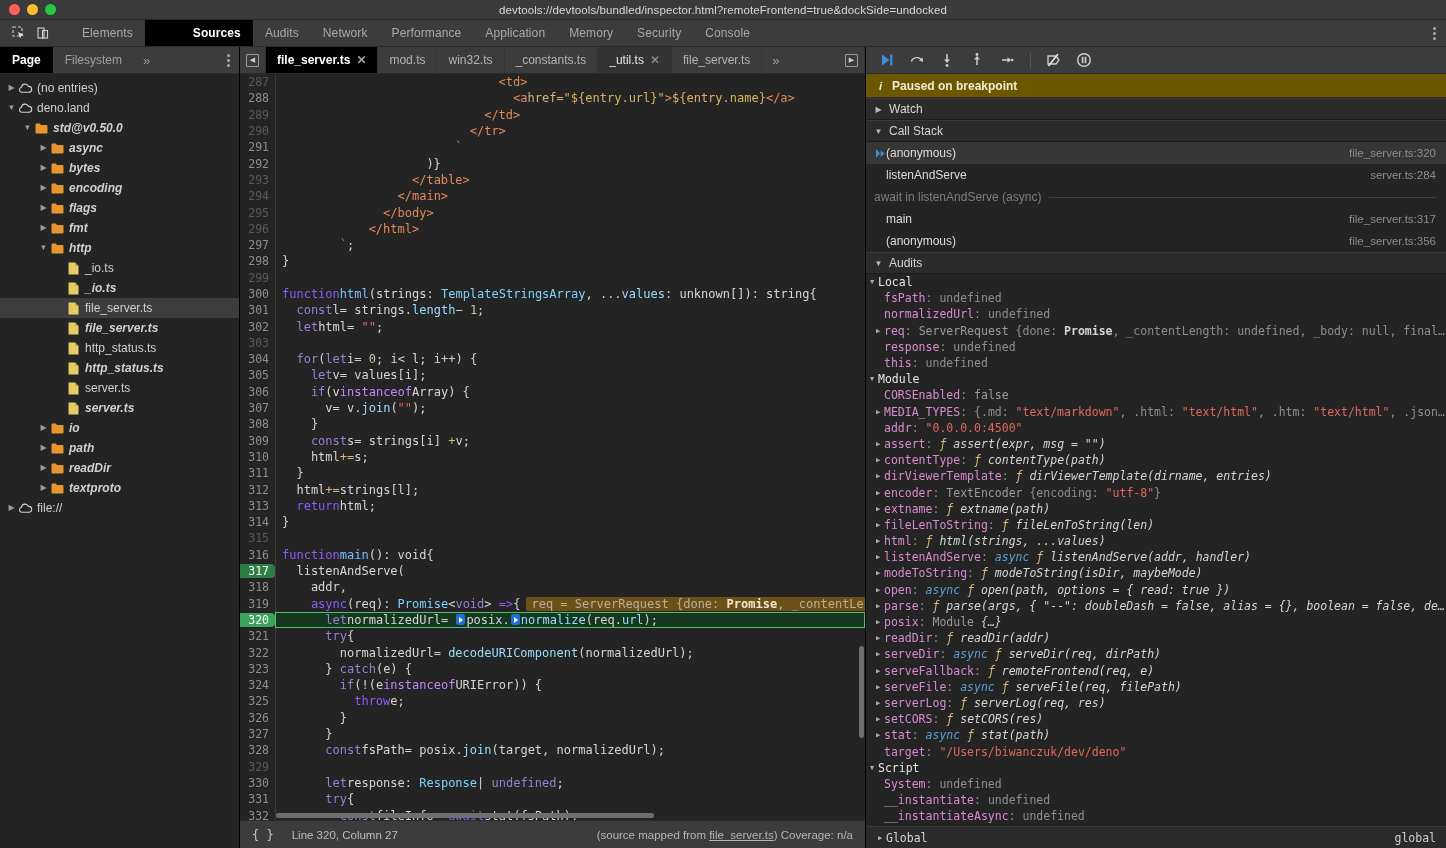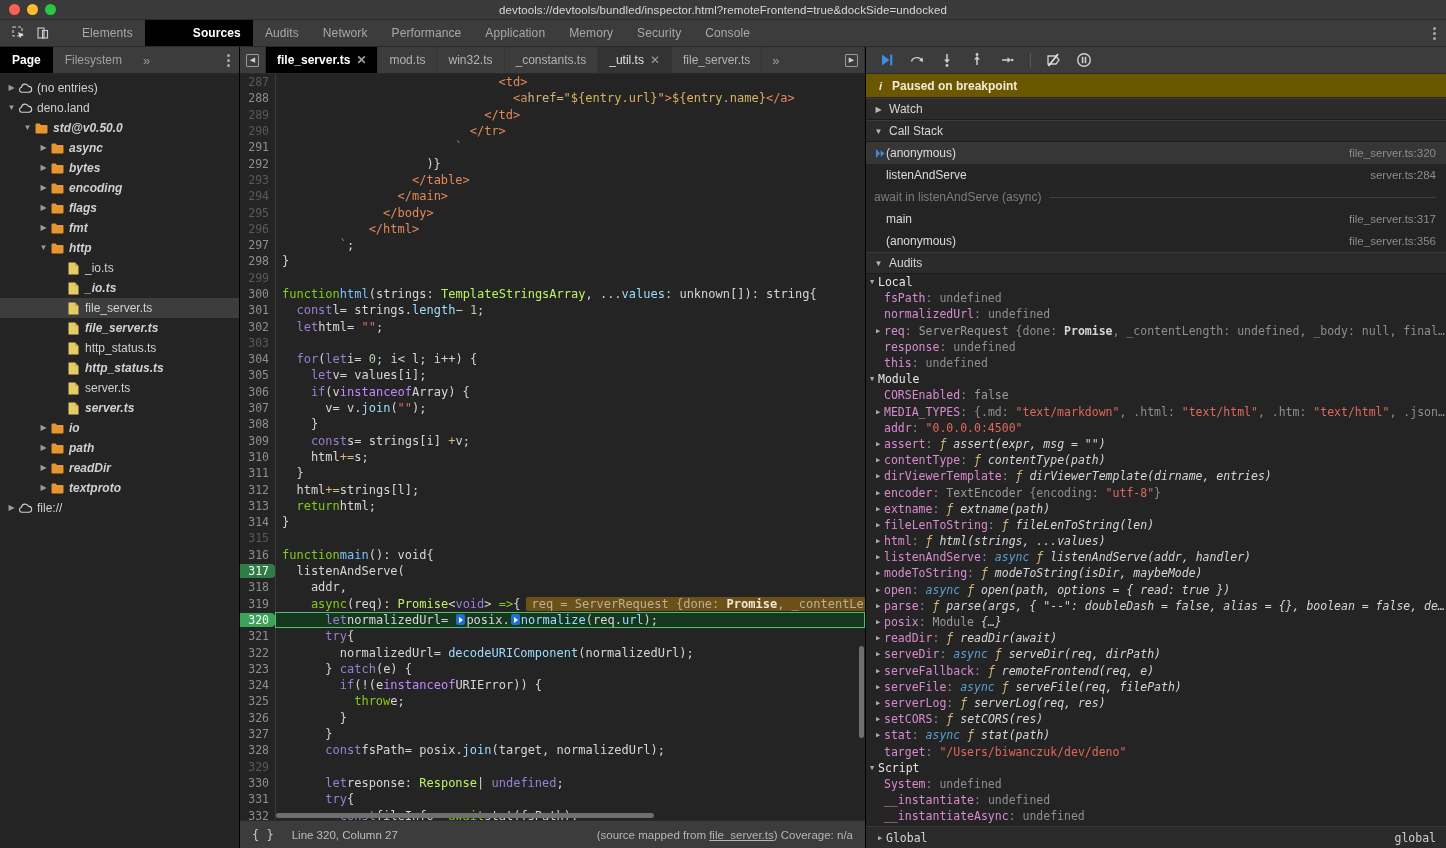--- a/index.html
+++ b/index.html
@@ -119,24 +119,24 @@
     width:35px;flex:0 0 35px;text-align:right;padding-right:6px;color:#5a5a5a;
     font-size:11.5px;user-select:none;
   }
   .gutter.exec{color:#8f8f8f;}
   .gutter.hl{background:#3ba45a;color:#fff;border-radius:0 4px 4px 0;}
   .gutter.hlsoft{background:#2e7d45;color:#fff;border-radius:0 4px 4px 0;}
   .codetext{flex:1 1 auto;padding-left:6px;border-left:1px solid #3a3a3a;height:100%;display:flex;align-items:center;}
   .cline.hl .codetext{background:#17361f;outline:1px solid #4ec06c;outline-offset:-1px;}
 
   
-  .kw{color:#84cc16;}
+  .kw{color:#8b5cf6;}
   .kw2{color:#9a7fd4;}
   .fn{color:#79c0ff;}
-  .typ{color:#bef264;}
+  .typ{color:#7dd3fc;}
   .str{color:#e06c5c;}
   .num{color:#b5cea8;}
   .pl{color:#d4d4d4;}
   .tag{color:#e08a5a;}
   .attr{color:#d1b47a;}
   .astr{color:#d9b362;}
   .ctl{color:#c586ff;}
   .prop{color:#9cdcfe;}
   .ident{color:#d6d6d6;}
   .gold{color:#d7ba7d;}
@@ -746,21 +746,21 @@
           <div class="srow" style="padding-left: 6px;"><span class="sarrow">▶</span><span class="pname">dirViewerTemplate</span><span class="undef">: </span><span><span class="sfn">ƒ</span> <span class="sfnname">dirViewerTemplate(dirname, entries)</span></span></div>
           <div class="srow" style="padding-left: 6px;"><span class="sarrow">▶</span><span class="pname">encoder</span><span class="undef">: </span><span><span class="sval-obj">TextEncoder</span> <span class="undef">{encoding: </span><span class="sval-str">"utf-8"</span><span class="undef">}</span></span></div>
           <div class="srow" style="padding-left: 6px;"><span class="sarrow">▶</span><span class="pname">extname</span><span class="undef">: </span><span><span class="sfn">ƒ</span> <span class="sfnname">extname(path)</span></span></div>
           <div class="srow" style="padding-left: 6px;"><span class="sarrow">▶</span><span class="pname">fileLenToString</span><span class="undef">: </span><span><span class="sfn">ƒ</span> <span class="sfnname">fileLenToString(len)</span></span></div>
           <div class="srow" style="padding-left: 6px;"><span class="sarrow">▶</span><span class="pname">html</span><span class="undef">: </span><span><span class="sfn">ƒ</span> <span class="sfnname">html(strings, ...values)</span></span></div>
           <div class="srow" style="padding-left: 6px;"><span class="sarrow">▶</span><span class="pname">listenAndServe</span><span class="undef">: </span><span><span class="sasync">async</span> <span class="sfn">ƒ</span> <span class="sfnname">listenAndServe(addr, handler)</span></span></div>
           <div class="srow" style="padding-left: 6px;"><span class="sarrow">▶</span><span class="pname">modeToString</span><span class="undef">: </span><span><span class="sfn">ƒ</span> <span class="sfnname">modeToString(isDir, maybeMode)</span></span></div>
           <div class="srow" style="padding-left: 6px;"><span class="sarrow">▶</span><span class="pname">open</span><span class="undef">: </span><span><span class="sasync">async</span> <span class="sfn">ƒ</span> <span class="sfnname">open(path, options = { read: true })</span></span></div>
           <div class="srow" style="padding-left: 6px;"><span class="sarrow">▶</span><span class="pname">parse</span><span class="undef">: </span><span><span class="sfn">ƒ</span> <span class="sfnname">parse(args, { "--": doubleDash = false, alias = {}, boolean = false, de…</span></span></div>
           <div class="srow" style="padding-left: 6px;"><span class="sarrow">▶</span><span class="pname">posix</span><span class="undef">: </span><span><span class="sval-obj">Module</span> <span class="sfitalic">{…}</span></span></div>
-          <div class="srow" style="padding-left: 6px;"><span class="sarrow">▶</span><span class="pname">readDir</span><span class="undef">: </span><span><span class="sfn">ƒ</span> <span class="sfnname">readDir(await)</span></span></div>
+          <div class="srow" style="padding-left: 6px;"><span class="sarrow">▶</span><span class="pname">readDir</span><span class="undef">: </span><span><span class="sfn">ƒ</span> <span class="sfnname">readDir(addr)</span></span></div>
           <div class="srow" style="padding-left: 6px;"><span class="sarrow">▶</span><span class="pname">serveDir</span><span class="undef">: </span><span><span class="sasync">async</span> <span class="sfn">ƒ</span> <span class="sfnname">serveDir(req, dirPath)</span></span></div>
           <div class="srow" style="padding-left: 6px;"><span class="sarrow">▶</span><span class="pname">serveFallback</span><span class="undef">: </span><span><span class="sfn">ƒ</span> <span class="sfnname">remoteFrontend(req, e)</span></span></div>
           <div class="srow" style="padding-left: 6px;"><span class="sarrow">▶</span><span class="pname">serveFile</span><span class="undef">: </span><span><span class="sasync">async</span> <span class="sfn">ƒ</span> <span class="sfnname">serveFile(req, filePath)</span></span></div>
           <div class="srow" style="padding-left: 6px;"><span class="sarrow">▶</span><span class="pname">serverLog</span><span class="undef">: </span><span><span class="sfn">ƒ</span> <span class="sfnname">serverLog(req, res)</span></span></div>
           <div class="srow" style="padding-left: 6px;"><span class="sarrow">▶</span><span class="pname">setCORS</span><span class="undef">: </span><span><span class="sfn">ƒ</span> <span class="sfnname">setCORS(res)</span></span></div>
           <div class="srow" style="padding-left: 6px;"><span class="sarrow">▶</span><span class="pname">stat</span><span class="undef">: </span><span><span class="sasync">async</span> <span class="sfn">ƒ</span> <span class="sfnname">stat(path)</span></span></div>
           <div class="srow" style="padding-left: 6px;"><span class="sarrow none">▶</span><span class="pname">target</span><span class="undef">: </span><span><span class="sval-str">"/Users/biwanczuk/dev/deno"</span></span></div>
           <div class="srow"><span class="sarrow">▼</span><span class="sectline">Script</span></div>
           <div class="srow" style="padding-left: 6px;"><span class="sarrow none">▶</span><span class="pname">System</span><span class="undef">: </span><span><span class="undef">undefined</span></span></div>
           <div class="srow" style="padding-left: 6px;"><span class="sarrow none">▶</span><span class="pname">__instantiate</span><span class="undef">: </span><span><span class="undef">undefined</span></span></div>

